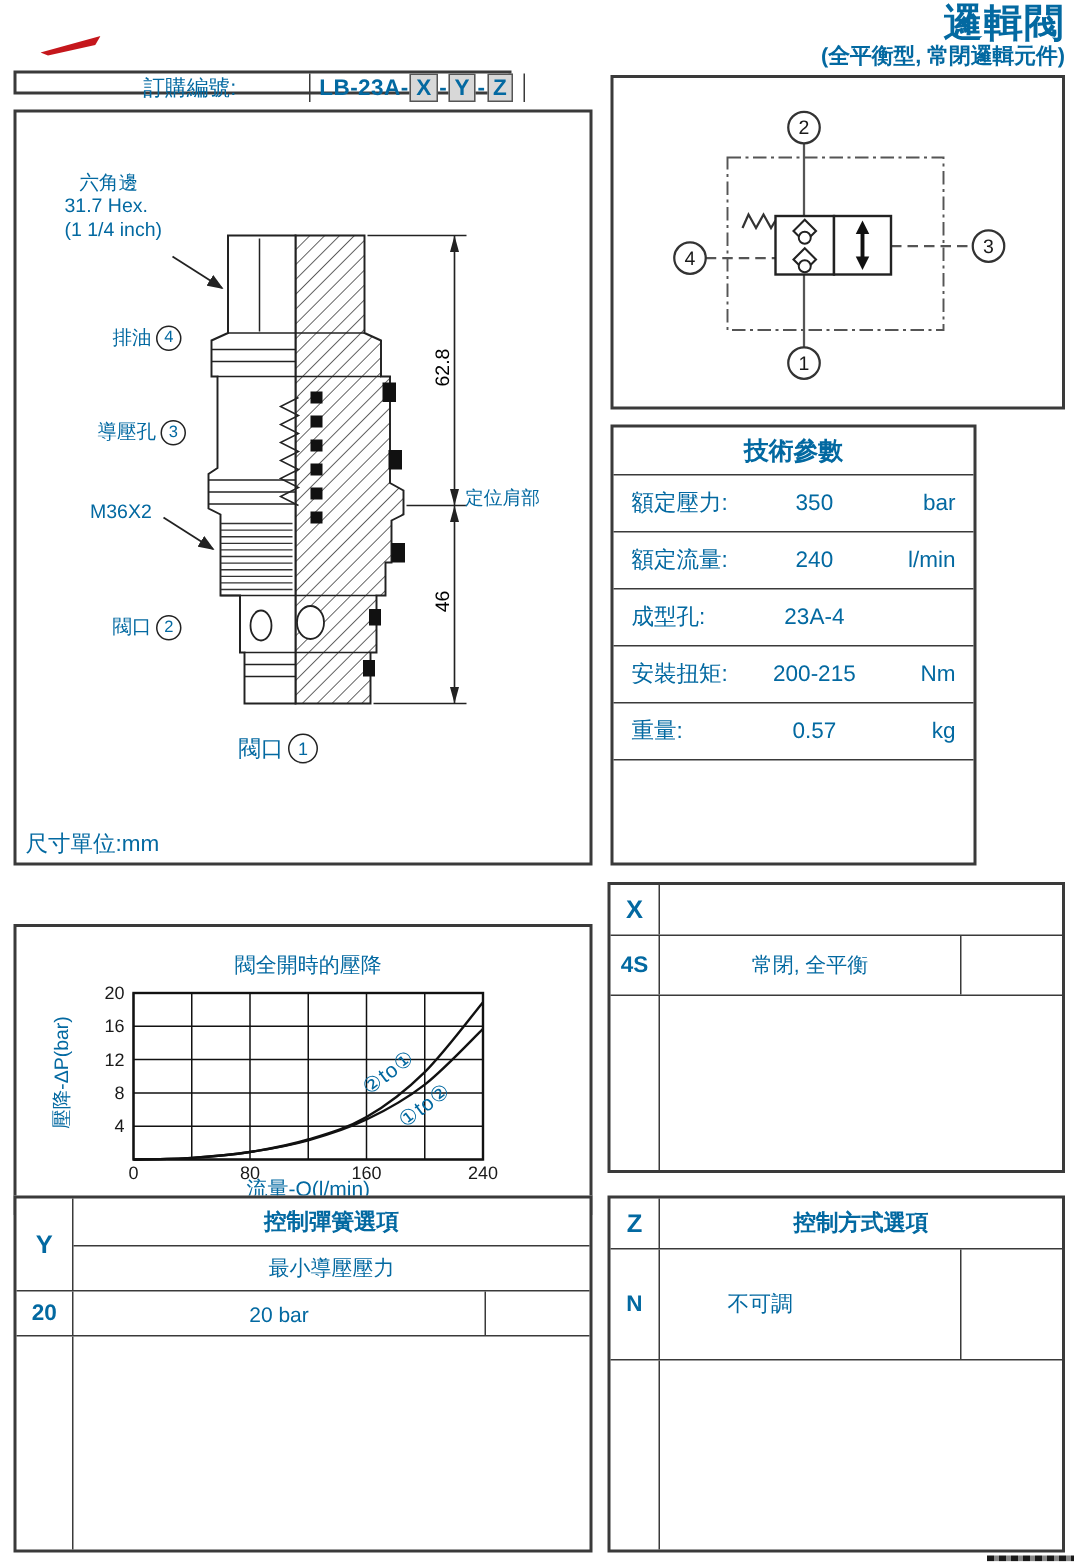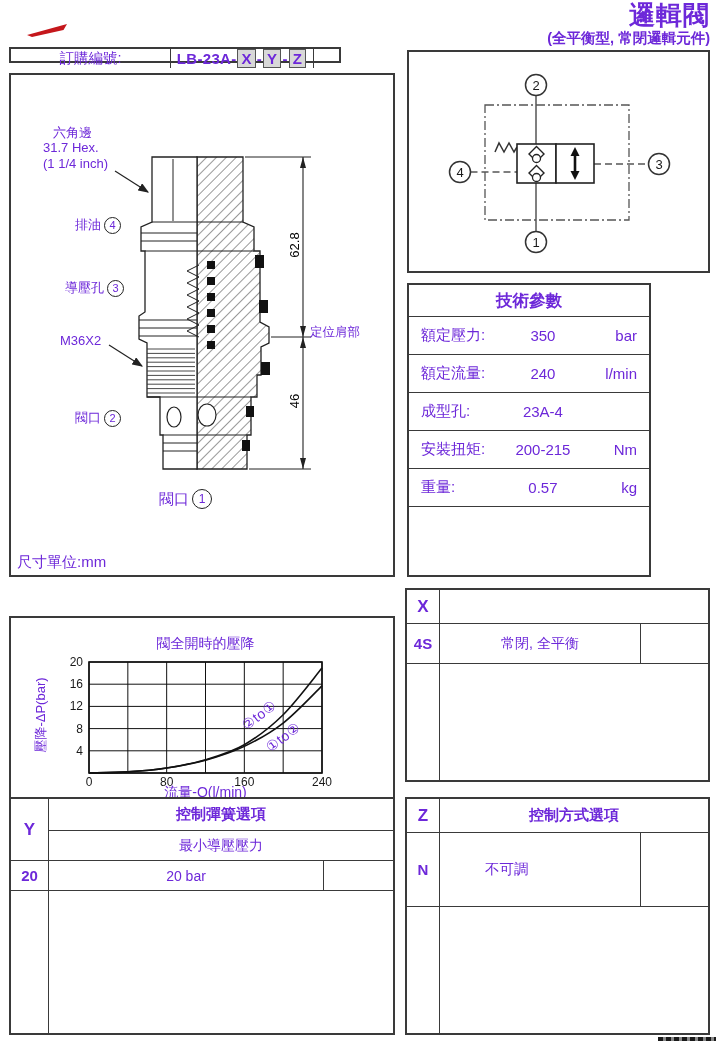--- a/index.html
+++ b/index.html
@@ -1,41 +1,41 @@
 <!DOCTYPE html>
 <html><head>
 <meta charset="utf-8">
 <style>
   html,body{margin:0;padding:0;background:#fff;}
   .page{
     position:relative;width:716px;height:1041px;background:#fff;overflow:hidden;
-    font-family:"Liberation Sans","DejaVu Sans",sans-serif;color:#6d28d9;
+    font-family:"Liberation Sans","DejaVu Sans",sans-serif;color:#0369a1;
   }
   .panel{position:absolute;border:2px solid #3a3a3a;background:#fff;box-sizing:border-box;}
 
   
   .title-block{position:absolute;right:6px;top:1px;text-align:right;line-height:1.12;}
   .title-main{font-size:26px;font-weight:bold;letter-spacing:1px;}
   .title-sub{font-size:14.5px;font-weight:bold;}
   .brand{position:absolute;left:27px;top:24px;width:40px;height:14px;}
 
   
-  #order-table{left:9px;top:47px;width:332px;height:16px;display:grid;grid-template-columns:160px 143px 1fr;}
+  #order-table{left:9px;top:47px;width:332px;height:16px;display:grid;grid-template-columns:160px 143px 1fr;padding-left:36px;}
   #order-table>div{display:flex;align-items:center;justify-content:center;box-sizing:border-box;}
   #order-table>div:nth-child(-n+2){border-right:1.5px solid #3a3a3a;}
   .order-label{font-size:14.5px;}
   .order-code{font-size:15px;font-weight:bold;letter-spacing:.3px;white-space:nowrap;}
   .code-box{display:inline-block;background:#d8d8d8;border:1px solid #555;padding:0 3px;margin:0 1px;line-height:1.15;}
 
   
   #drawing-panel{left:9px;top:73px;width:386px;height:504px;}
   .dlabel{position:absolute;font-size:13px;white-space:nowrap;display:flex;align-items:center;gap:3px;}
   .cnum{display:inline-flex;width:17px;height:17px;border:1.4px solid #222;border-radius:50%;
         align-items:center;justify-content:center;font-size:11px;box-sizing:border-box;background:#fff;}
-  .hexlabel{position:absolute;left:32px;top:50px;font-size:13px;line-height:1.18;}
+  .hexlabel{position:absolute;left:32px;top:39px;font-size:13px;line-height:1.18;}
   .hexlabel .l1{padding-left:10px;}
   .unit-note{position:absolute;left:6px;bottom:3px;font-size:15px;}
   .shoulder-label{position:absolute;left:299px;top:249px;font-size:12.5px;}
 
   
   #schematic-panel{left:407px;top:50px;width:303px;height:223px;}
 
   
   #tech-panel{left:407px;top:283px;width:244px;height:294px;display:flex;flex-direction:column;}
   .tech-title{height:31px;border-bottom:1.5px solid #3a3a3a;display:flex;align-items:center;justify-content:center;

